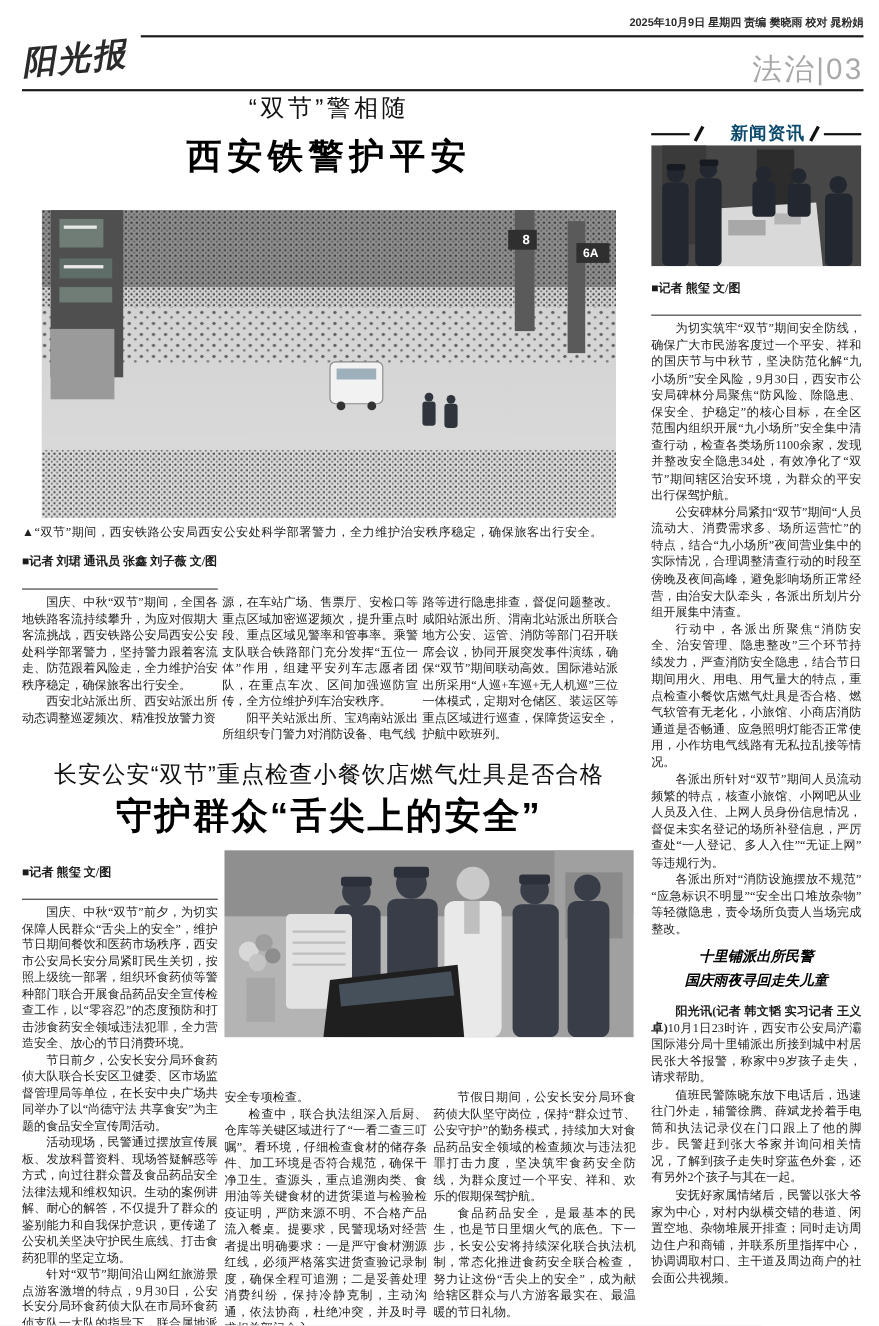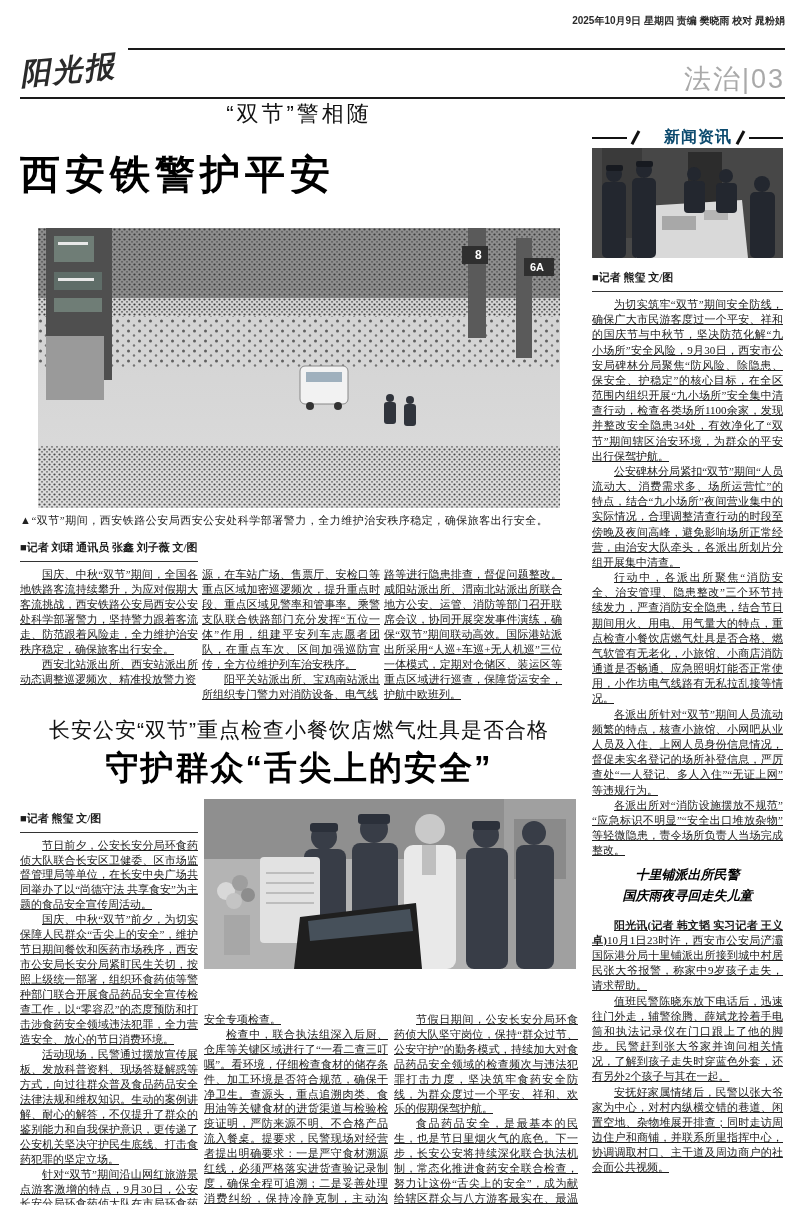--- a/index.html
+++ b/index.html
@@ -4,41 +4,41 @@
 <style>
   html,body{margin:0;padding:0;background:#f2f2f2;}
   .page{position:relative;width:799px;height:1205px;background:#fff;overflow:hidden;
         box-sizing:border-box;padding:14px 14px 0 20px;
         font-family:"Liberation Serif","DejaVu Serif",serif;color:#1c1c1c;}
   
   .header{display:flex;align-items:flex-end;border-bottom:2px solid #1a1a1a;padding-bottom:4px;}
   .logo{font-family:"DejaVu Serif",serif;font-style:italic;font-weight:700;font-size:30px;
         letter-spacing:2px;transform:rotate(-5deg);color:#2a2a2a;line-height:1;padding:4px 2px 8px 0;}
   .header-right{flex:1;margin-left:10px;}
-  .dateline-row{text-align:right;border-bottom:2px solid #1a1a1a;padding-bottom:20px;
+  .dateline-row{text-align:right;border-bottom:2px solid #1a1a1a;padding-bottom:4px;
         font-family:"Liberation Sans",sans-serif;font-weight:700;font-size:10px;color:#2a2a2a;}
   .section-row{text-align:right;font-family:"Liberation Sans",sans-serif;font-weight:500;
         font-size:27px;color:#a9a9a9;letter-spacing:2px;margin-top:16px;line-height:1;}
   
   .main{display:flex;gap:14px;}
   .left-area{width:558px;flex:none;}
   .right-col{width:191px;flex:none;}
   
   .kicker1{text-align:center;font-family:"Liberation Sans",sans-serif;font-weight:500;
         font-size:22px;letter-spacing:3px;color:#111;}
-  .headline1{text-align:left;font-family:"Liberation Sans",sans-serif;font-weight:900;
-        font-size:40px;letter-spacing:5px;margin-top:18px;color:#000;}
+  .headline1{text-align:center;font-family:"Liberation Sans",sans-serif;font-weight:900;
+        font-size:32px;letter-spacing:5px;margin-top:8px;color:#000;}
   .photo-frame{background:#c9c9c9;overflow:hidden;}
   .photo-station{width:522px;height:280px;margin:26px auto 5px;}
   .caption{text-align:left;font-size:11px;letter-spacing:.5px;color:#222;margin-top:4px;}
-  .byline{font-weight:700;font-size:11px;border-bottom:1.5px solid #333;padding-bottom:6px;
+  .byline{font-weight:700;font-size:11px;border-bottom:1.5px solid #333;padding-bottom:17px;
         width:178px;white-space:nowrap;margin:12px 0 5px;}
   .cols3{display:flex;gap:4px;}
   .cols3 .col{width:178px;}
-  .para{margin:0;text-indent:2em;text-align:justify;font-size:11px;line-height:1.36;color:#1c1c1c;text-decoration:underline;}
+  .para{margin:0;text-indent:2em;text-align:justify;font-size:11px;line-height:1.36;color:#1c1c1c;}
   .para.cont{text-indent:0;}
   
   .kicker2{text-align:center;font-family:"Liberation Sans",sans-serif;font-weight:500;
         font-size:21px;letter-spacing:1px;margin-top:14px;color:#111;}
   .headline2{text-align:center;font-family:"Liberation Sans",sans-serif;font-weight:900;
         font-size:33px;letter-spacing:2px;margin:2px 0 8px;color:#000;}
   .a2-grid{display:grid;grid-template-columns:178px 184px 184px;column-gap:6px;}
   .a2-col1{grid-column:1;grid-row:1/3;}
   .a2-photo{grid-column:2/4;grid-row:1;width:372px;height:170px;margin-bottom:8px;}
   .a2-c2{grid-column:2;grid-row:2;}
@@ -153,22 +153,22 @@
         </div>
       </div>
 
       <div>
         <div class="kicker2">长安公安“双节”重点检查小餐饮店燃气灶具是否合格</div>
         <div class="headline2">守护群众“舌尖上的安全”</div>
 
         <div class="a2-grid">
           <div class="a2-col1">
             <div class="byline">■记者 熊玺 文/图</div>
+            <p class="para">国庆、中秋“双节”前夕，为切实保障人民群众“舌尖上的安全”，维护节日期间餐饮和医药市场秩序，西安市公安局长安分局紧盯民生关切，按照上级统一部署，组织环食药侦等警种部门联合开展食品药品安全宣传检查工作，以“零容忍”的态度预防和打击涉食药安全领域违法犯罪，全力营造安全、放心的节日消费环境。</p>
             <p class="para">节日前夕，公安长安分局环食药侦大队联合长安区卫健委、区市场监督管理局等单位，在长安中央广场共同举办了以“尚德守法 共享食安”为主题的食品安全宣传周活动。</p>
-            <p class="para">国庆、中秋“双节”前夕，为切实保障人民群众“舌尖上的安全”，维护节日期间餐饮和医药市场秩序，西安市公安局长安分局紧盯民生关切，按照上级统一部署，组织环食药侦等警种部门联合开展食品药品安全宣传检查工作，以“零容忍”的态度预防和打击涉食药安全领域违法犯罪，全力营造安全、放心的节日消费环境。</p>
             <p class="para">活动现场，民警通过摆放宣传展板、发放科普资料、现场答疑解惑等方式，向过往群众普及食品药品安全法律法规和维权知识。生动的案例讲解、耐心的解答，不仅提升了群众的鉴别能力和自我保护意识，更传递了公安机关坚决守护民生底线、打击食药犯罪的坚定立场。</p>
             <p class="para">针对“双节”期间沿山网红旅游景点游客激增的特点，9月30日，公安长安分局环食药侦大队在市局环食药侦支队一大队的指导下，联合属地派出所、市场监管等单位，对沣峪口、上王村等热门区域的餐饮场所开展了节前食品</p>
           </div>
 
           <div class="photo-frame a2-photo">
             <svg width="372" height="170" viewBox="0 0 372 170" preserveAspectRatio="none">
               <rect x="0" y="0" width="372" height="170" fill="#b4b4b4"></rect>
               <rect x="0" y="0" width="372" height="60" fill="#8f8f8f"></rect>
               <rect x="300" y="0" width="72" height="170" fill="#a0a0a0"></rect>
               <rect x="310" y="20" width="52" height="60" fill="#8a8a8a"></rect>

